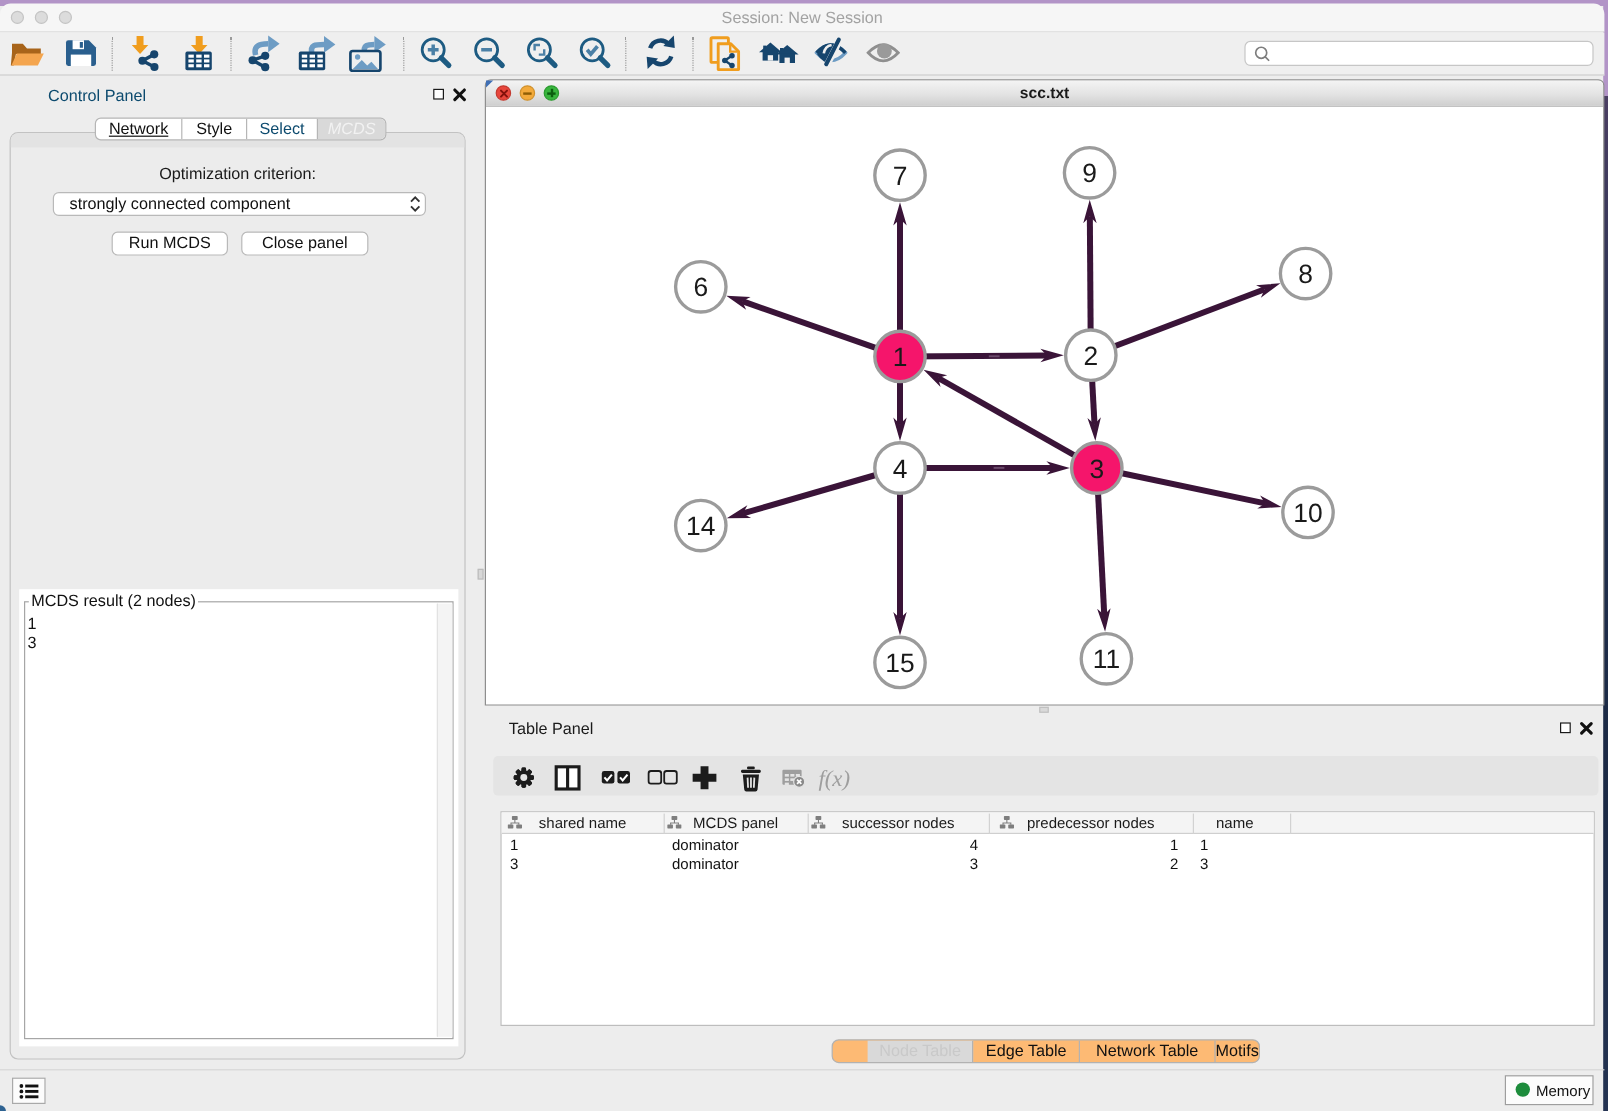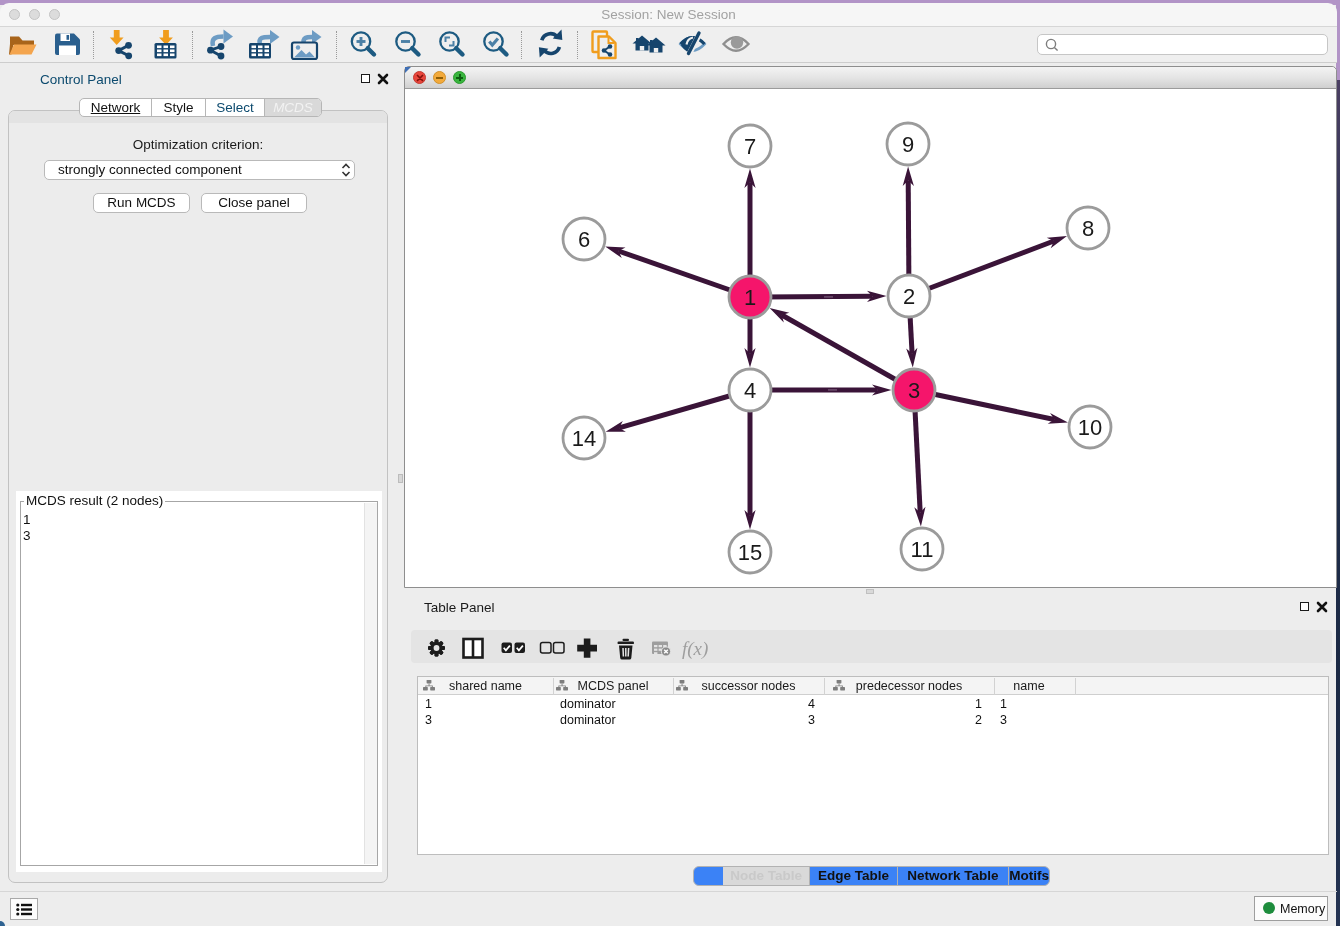--- a/index.html
+++ b/index.html
@@ -170,20 +170,21 @@
 <div class="abs" style="left:20px;top:501px;width:358px;height:365px;border:1px solid #a6a6a6;"></div>
 <div class="abs" style="left:364px;top:503px;width:13px;height:361px;background:#f4f4f4;border-left:1px solid #e2e2e2;"></div>
 <div class="abs" style="left:24px;top:494px;height:14px;background:#fff;padding:0 2px;font-size:13.5px;color:#111;line-height:14px;">MCDS result (2 nodes)</div>
 <div class="abs" style="left:23px;top:512px;font-size:13.5px;color:#111;line-height:16px;">1<br>3</div>
 
 <div class="abs" style="left:398px;top:474px;width:5px;height:9px;background:#d7d7d7;border:1px solid #bcbcbc;"></div>
 
 <div class="abs" style="left:404px;top:66px;width:933px;height:522px;border:1px solid #8e8e8e;background:#fff;border-radius:5px 5px 0 0;">
   <div style="position:absolute;left:0;top:0;width:100%;height:22px;background:linear-gradient(180deg,#f4f4f4 0%,#e3e3e3 55%,#cfcfcf 100%);border-bottom:1px solid #9b9b9b;border-radius:5px 5px 0 0;"></div>
     <div style="position:absolute;left:0;top:0;width:0;height:0;border-top:6px solid #3f6fb5;border-right:6px solid transparent;"></div>
+  <div style="position:absolute;left:0;top:3px;width:100%;height:16px;text-align:center;font-size:13px;font-weight:bold;color:#1a1a1a;">scc.txt</div>
   <div style="position:absolute;left:8px;top:4px;width:13px;height:13px;border-radius:50%;background:#e8463c;border:1px solid #c33a30;"></div>
   <svg style="position:absolute;left:10.5px;top:6.5px;" width="8" height="8" viewBox="0 0 8 8">
       <path d="M1.5 1.5 L6.5 6.5 M6.5 1.5 L1.5 6.5" stroke="#82110b" stroke-width="1.7" stroke-linecap="round"></path>
     </svg>
   <div style="position:absolute;left:28px;top:4px;width:13px;height:13px;border-radius:50%;background:#f3aa3b;border:1px solid #d0912c;"></div>
   <div style="position:absolute;left:31px;top:9.5px;width:7px;height:2px;background:#8f5e05;"></div>
   <div style="position:absolute;left:48px;top:4px;width:13px;height:13px;border-radius:50%;background:#39b53e;border:1px solid #2a9a2e;"></div>
   <div style="position:absolute;left:51px;top:9.5px;width:7px;height:2px;background:#0c5e10;"></div>
   <div style="position:absolute;left:53.5px;top:7px;width:2px;height:7px;background:#0c5e10;"></div>
 </div>
@@ -358,21 +359,21 @@
 <div class="abs" style="left:560px;top:697px;width:100px;height:15px;font-size:12.5px;color:#111;line-height:15px;">dominator</div>
 <div class="abs" style="left:673px;top:697px;width:142px;height:15px;text-align:right;font-size:12.5px;color:#111;line-height:15px;">4</div>
 <div class="abs" style="left:824px;top:697px;width:158px;height:15px;text-align:right;font-size:12.5px;color:#111;line-height:15px;">1</div>
 <div class="abs" style="left:1000px;top:697px;width:60px;height:15px;font-size:12.5px;color:#111;line-height:15px;">1</div>
 <div class="abs" style="left:425px;top:713px;width:60px;height:15px;font-size:12.5px;color:#111;line-height:15px;">3</div>
 <div class="abs" style="left:560px;top:713px;width:100px;height:15px;font-size:12.5px;color:#111;line-height:15px;">dominator</div>
 <div class="abs" style="left:673px;top:713px;width:142px;height:15px;text-align:right;font-size:12.5px;color:#111;line-height:15px;">3</div>
 <div class="abs" style="left:824px;top:713px;width:158px;height:15px;text-align:right;font-size:12.5px;color:#111;line-height:15px;">2</div>
 <div class="abs" style="left:1000px;top:713px;width:60px;height:15px;font-size:12.5px;color:#111;line-height:15px;">3</div>
 
-<div class="abs" style="left:693px;top:866px;width:357px;height:20px;display:flex;border:1px solid #b2b2b2;border-radius:6px;overflow:hidden;background:#3b82f6;font-size:13.5px;font-weight:bold;padding-left:29px;">
+<div class="abs" style="left:693px;top:866px;width:357px;height:20px;display:flex;border:1px solid #b2b2b2;border-radius:6px;overflow:hidden;background:#fdba74;font-size:13.5px;font-weight:normal;padding-left:29px;">
   <div style="width:90px;background:#d9d9d9;text-align:center;line-height:18px;color:#c9c9c9;border-right:1px solid #b2b2b2;">Node Table</div>
   <div style="width:90px;text-align:center;line-height:18px;color:#111;border-right:1px solid #b2b2b2;">Edge Table</div>
   <div style="width:115px;text-align:center;line-height:18px;color:#111;border-right:1px solid #b2b2b2;">Network Table</div>
   <div style="flex:1;text-align:center;line-height:18px;color:#111;">Motifs</div>
 </div>
 
 <div class="abs" style="left:0;top:891px;width:1337px;height:1px;background:#d6d6d6;"></div>
 <div class="abs" style="left:10px;top:898px;width:28px;height:22px;background:#fcfcfc;border:1px solid #a9a9a9;"></div>
 <svg class="abs" style="left:16px;top:903px;" width="17" height="13" viewBox="0 0 17 13">
     <g fill="#111">

